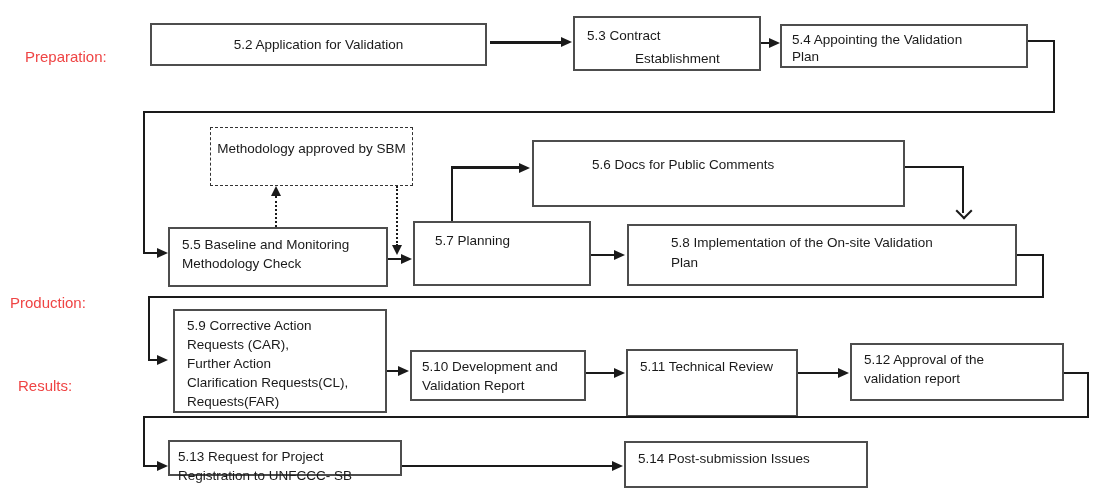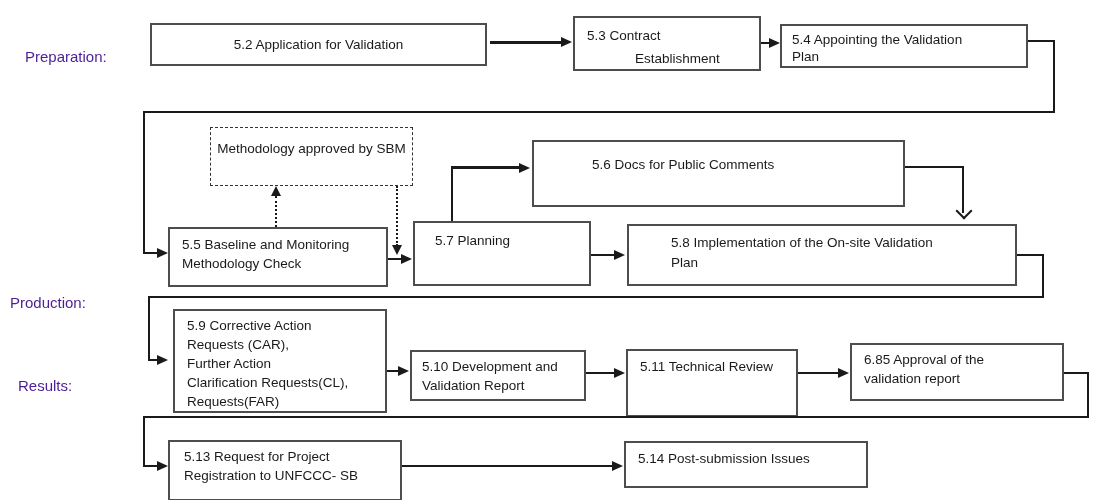--- a/index.html
+++ b/index.html
@@ -1,21 +1,21 @@
 <!DOCTYPE html>
 <html><head>
 <meta charset="utf-8">
 <style>
   html,body{margin:0;padding:0;background:#ffffff;}
   #canvas{
     position:relative;width:1098px;height:500px;background:#ffffff;
     font-family:"Liberation Sans","DejaVu Sans",sans-serif;
     color:#1a1a1a;overflow:hidden;
   }
-  .rowlabel{position:absolute;font-size:15px;color:#4c1d95;}
+  .rowlabel{position:absolute;font-size:15px;color:#ef4444;}
   .box{
     position:absolute;border:2px solid #4d4d4d;background:#ffffff;
     font-size:13.5px;line-height:19px;box-sizing:border-box;
   }
   .box .bl{display:block;white-space:nowrap;}
   .dashedbox{
     position:absolute;border:1px dashed #333;background:#ffffff;
     font-size:13.5px;box-sizing:border-box;text-align:center;
   }
   .centerbox{display:flex;align-items:center;justify-content:center;text-align:center;}
@@ -92,25 +92,25 @@
   <div class="box" style="left:410px;top:350px;width:176px;height:51px;padding:5px 0 0 10px;">
     <span class="bl">5.10 Development and</span>
     <span class="bl">Validation Report</span>
   </div>
 
   <div class="box" style="left:626px;top:349px;width:172px;height:68px;padding:6px 0 0 12px;">
     <span class="bl">5.11 Technical Review</span>
   </div>
 
   <div class="box" style="left:850px;top:343px;width:214px;height:58px;padding:5px 0 0 12px;">
-    <span class="bl">6.85 Approval of the</span>
+    <span class="bl">5.12 Approval of the</span>
     <span class="bl">validation report</span>
   </div>
 
-  <div class="box" style="left:168px;top:440px;width:234px;height:61px;padding:5px 0 0 14px;">
+  <div class="box" style="left:168px;top:440px;width:234px;height:36px;padding:5px 0 0 8px;">
     <span class="bl">5.13 Request for Project</span>
     <span class="bl">Registration to UNFCCC- SB</span>
   </div>
 
   <div class="box" style="left:624px;top:441px;width:244px;height:47px;padding:6px 0 0 12px;">
     <span class="bl">5.14 Post-submission Issues</span>
   </div>
 
   <div class="ln lnh thick" style="left:490px;top:41px;width:73px;"></div>
   <div class="ah ah-right" style="left:561px;top:37px;"></div>

